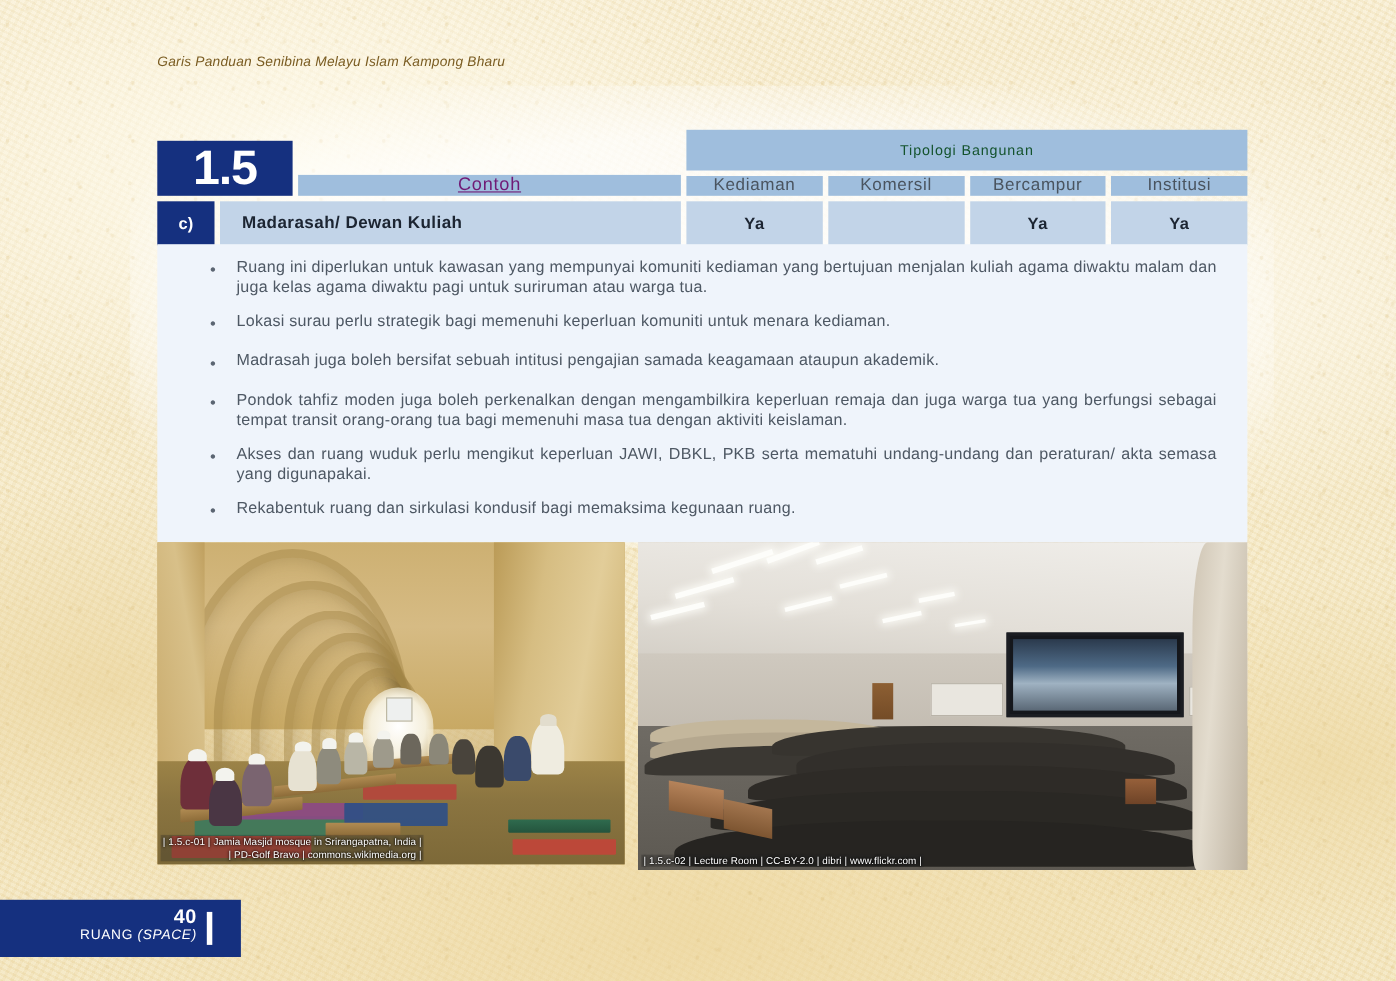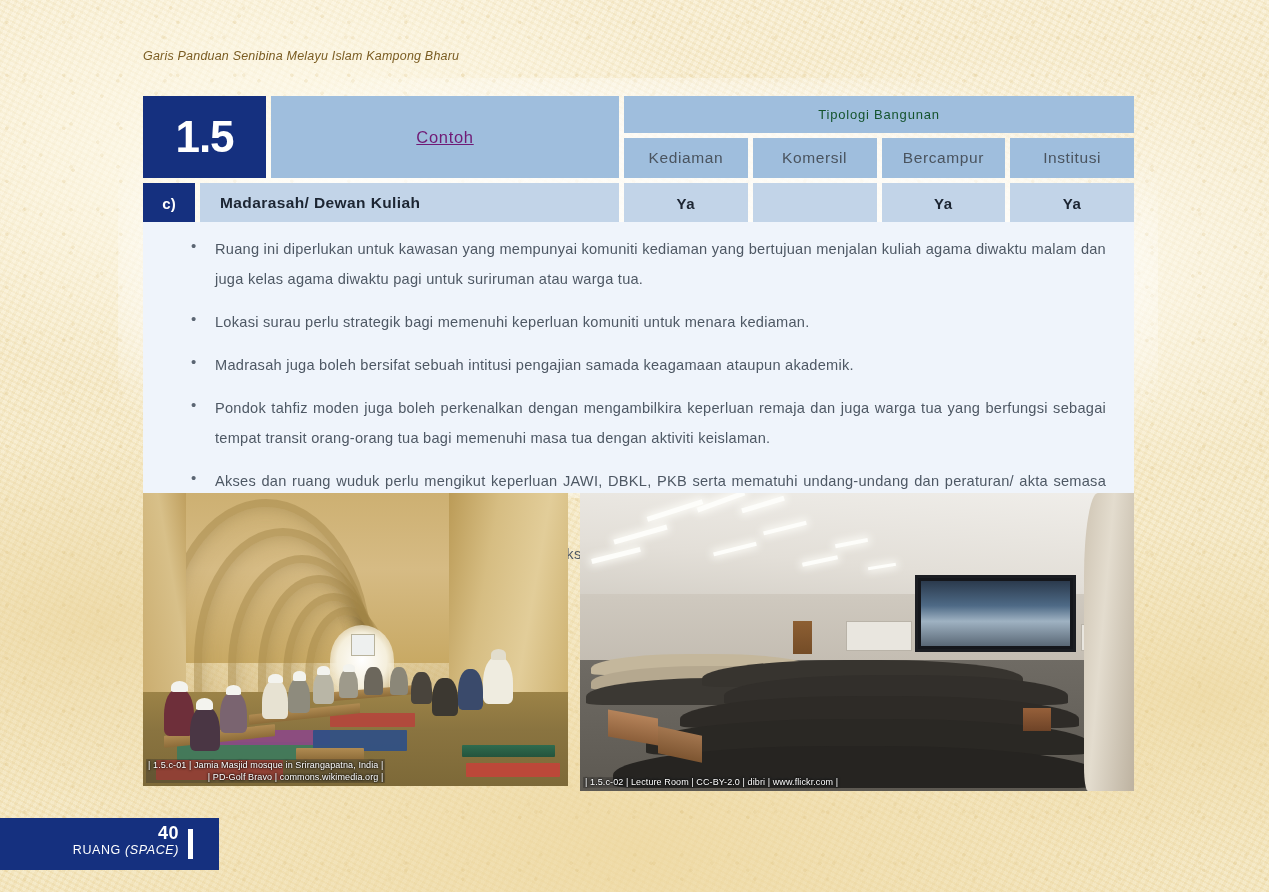--- a/index.html
+++ b/index.html
@@ -70,20 +70,21 @@
   #spec-table {
     position: absolute;
     left: 143px;
     top: 96px;
     width: 991px;
   }
   .tbl-row-1 {
     display: flex;
     height: 82px;
     gap: 5px;
+    align-items: flex-end;
   }
   .cell-number {
     width: 123px;
     background: #15307f;
     color: #ffffff;
     font-size: 44px;
     font-weight: bold;
     letter-spacing: -1px;
     display: flex;
     align-items: center;
@@ -197,21 +198,21 @@
     flex: 0 0 24px;
     color: #5b6572;
     font-size: 15px;
     line-height: 23px;
     text-align: left;
   }
   .bullet-text {
     flex: 1;
     color: #4e5864;
     font-size: 14.6px;
-    line-height: 30px;
+    line-height: 18px;
     letter-spacing: .25px;
     text-align: justify;
     padding-right: 18px;
   }
   .bullet-text.nojust { text-align: left; }
 
   
   .photo {
     position: absolute;
     overflow: hidden;

